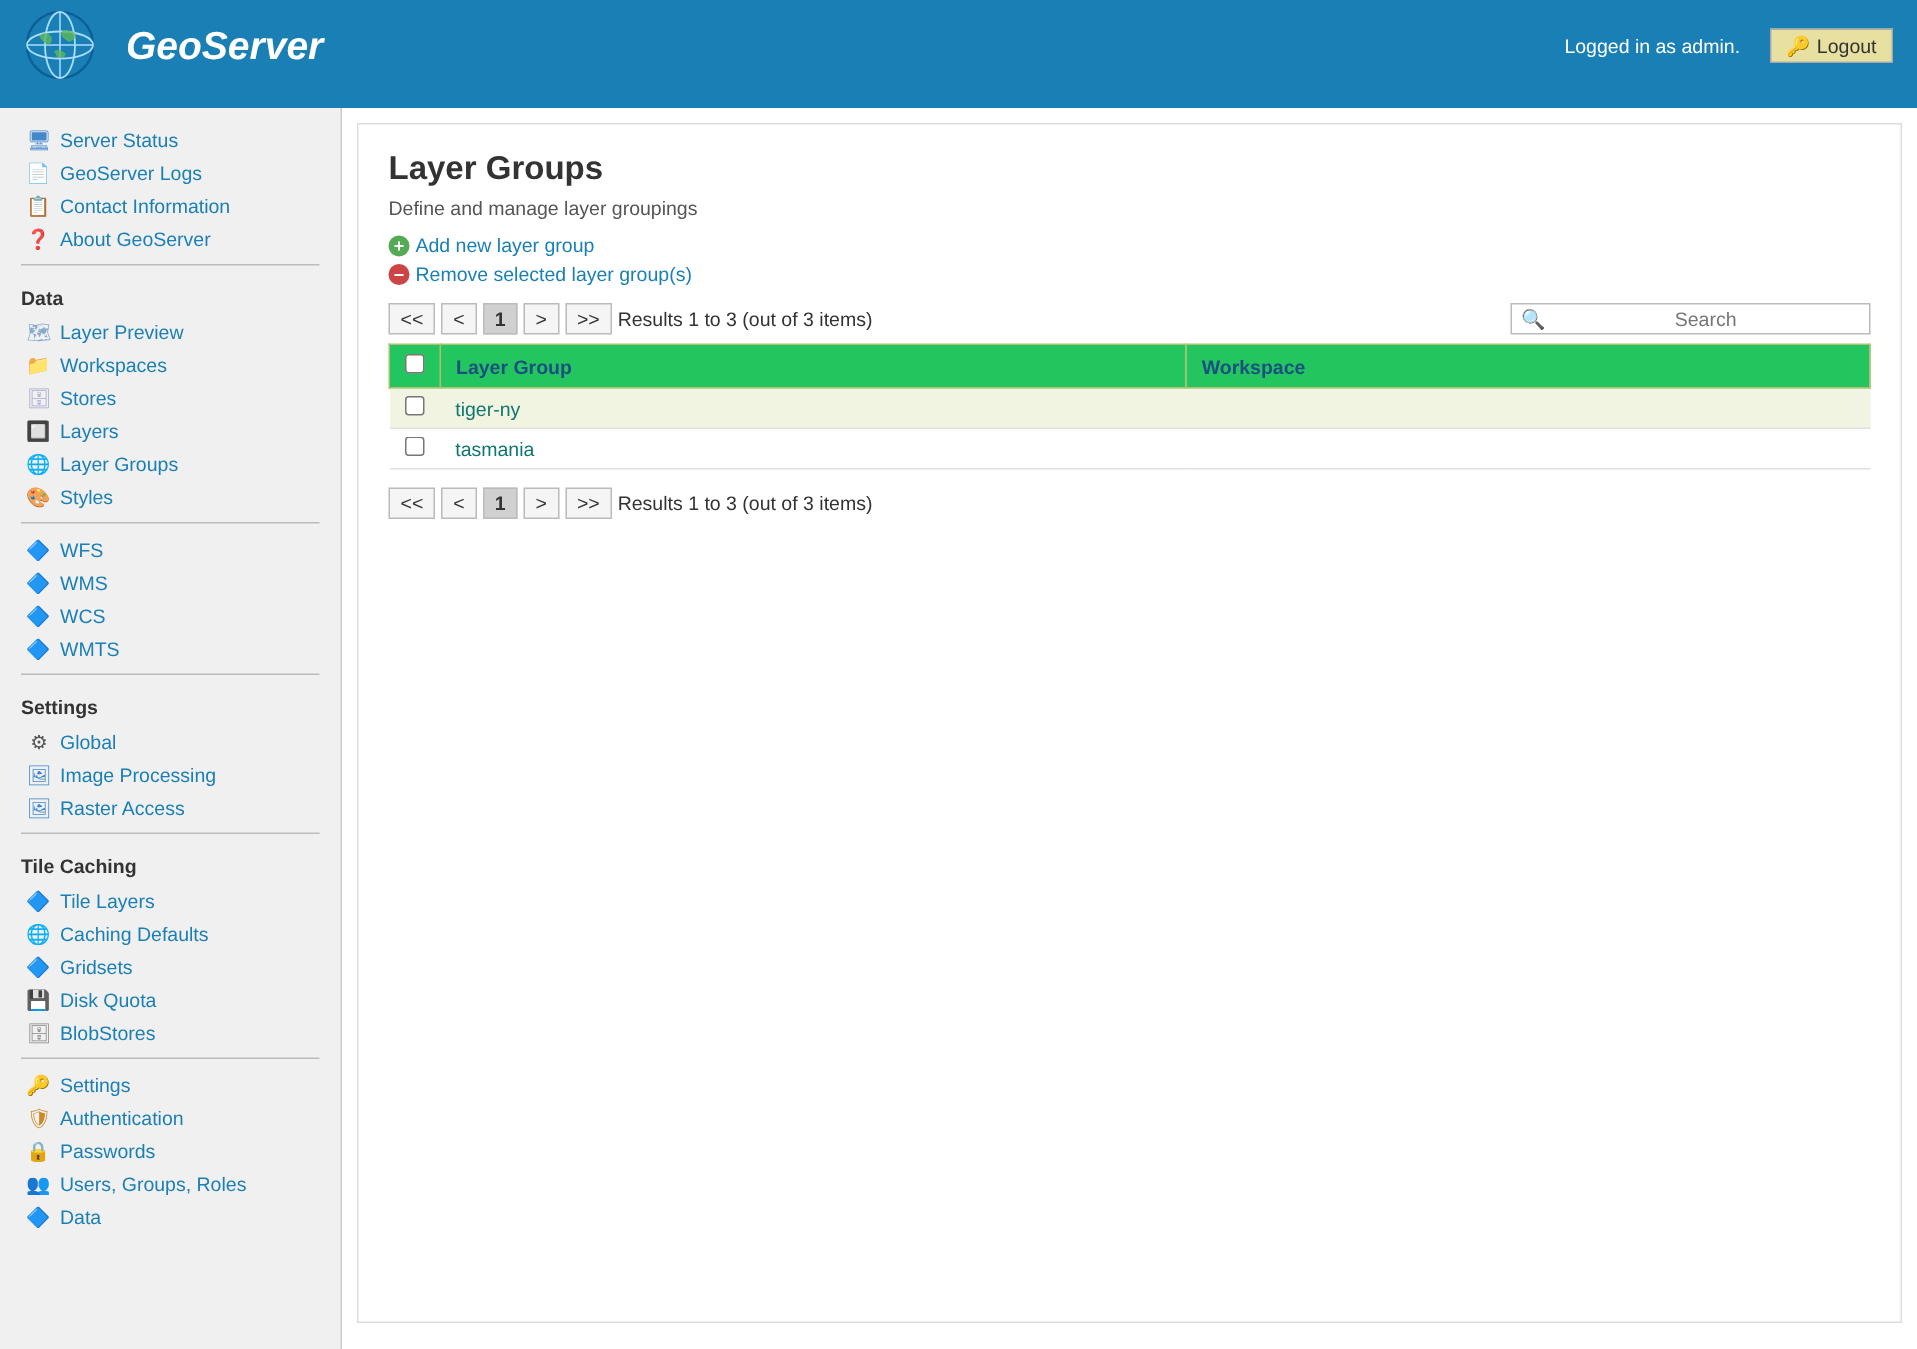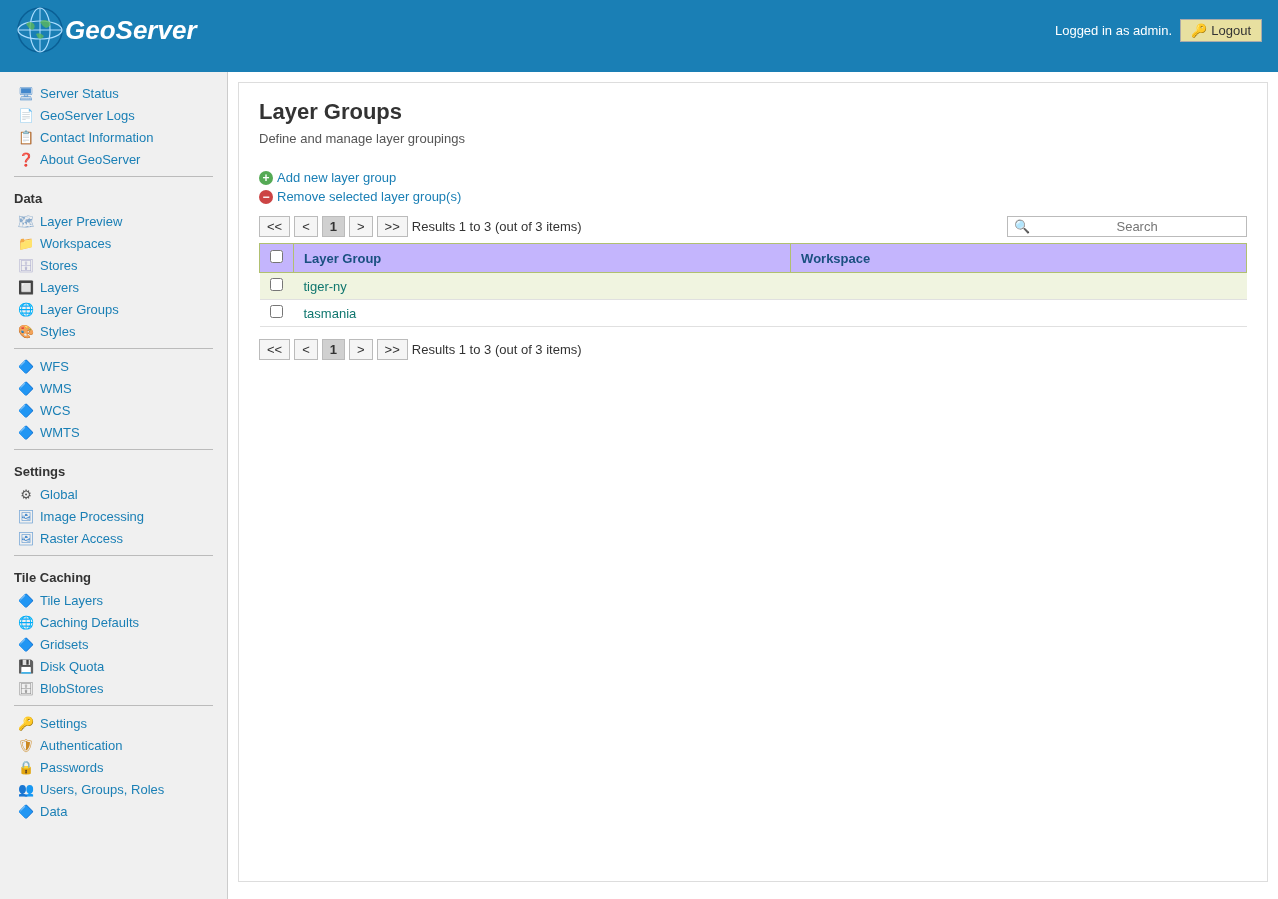--- a/index.html
+++ b/index.html
@@ -10,38 +10,38 @@
       background: #1a7fb5;
       height: 60px;
       display: flex;
       align-items: center;
       justify-content: space-between;
       padding: 0 16px;
     }
     #logo-area {
       display: flex;
       align-items: center;
-      gap: 1px;
+      gap: 20px;
     }
     #logo-globe {
       width: 48px;
       height: 48px;
     }
     #logo-text {
       color: white;
       font-size: 26px;
       font-weight: bold;
       font-style: italic;
     }
     #header-right {
       color: white;
       font-size: 13px;
       display: flex;
       align-items: center;
-      gap: 8px;
+      gap: 20px;
     }
     #logout-btn {
       background: #e8e0a0;
       border: 1px solid #aaa;
       padding: 3px 10px;
       cursor: pointer;
       font-size: 13px;
       display: flex;
       align-items: center;
       gap: 4px;
@@ -108,21 +108,21 @@
     }
     #page-title {
       font-size: 22px;
       font-weight: bold;
       color: #333;
       margin-bottom: 6px;
     }
     #page-subtitle {
       font-size: 13px;
       color: #555;
-      margin-bottom: 24px;
+      margin-bottom: 10px;
     }
     .action-link {
       display: flex;
       align-items: center;
       gap: 4px;
       color: #1a7fb5;
       cursor: pointer;
       font-size: 13px;
       margin-bottom: 4px;
       text-decoration: none;
@@ -192,21 +192,21 @@
       text-align: center;
     }
 
     
     .data-table {
       width: 100%;
       border-collapse: collapse;
       font-size: 13px;
     }
     .data-table th {
-      background: #c4b5fd;
+      background: #22c55e;
       color: #1a5080;
       font-weight: bold;
       padding: 6px 10px;
       text-align: left;
       border: 1px solid #b0c070;
     }
     .data-table td {
       padding: 5px 10px;
       border-bottom: 1px solid #e0e0e0;
       vertical-align: middle;

